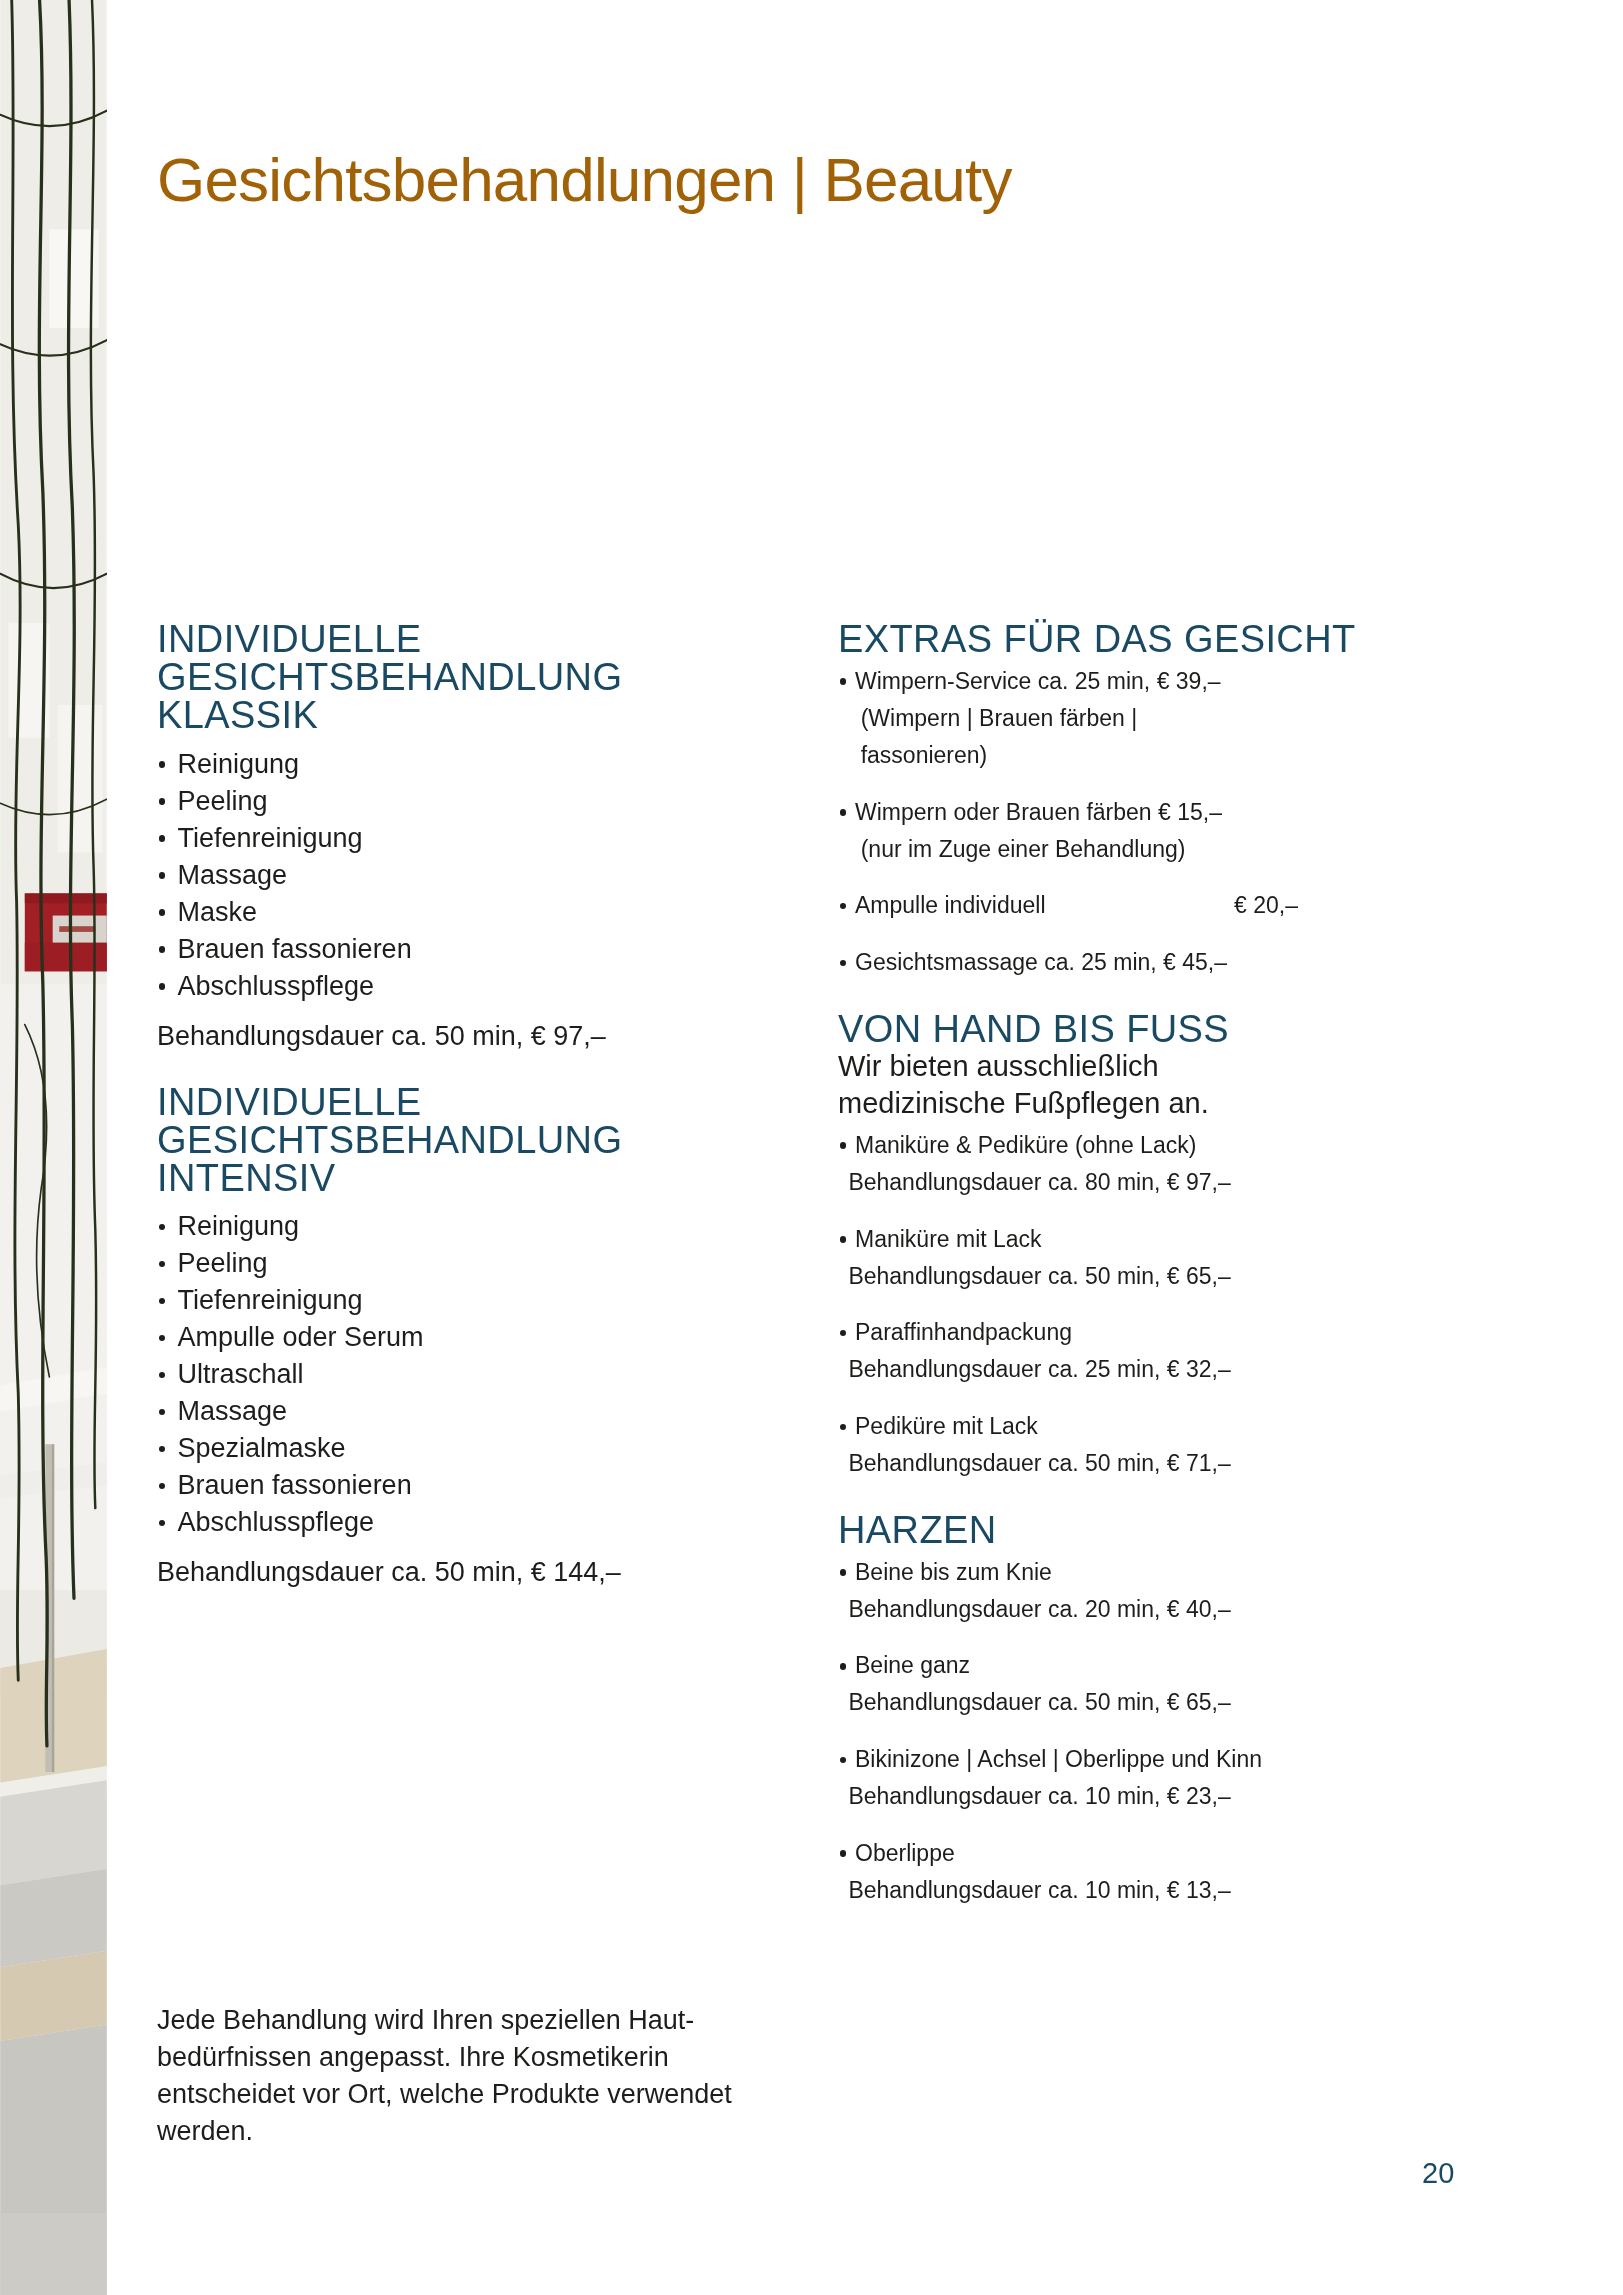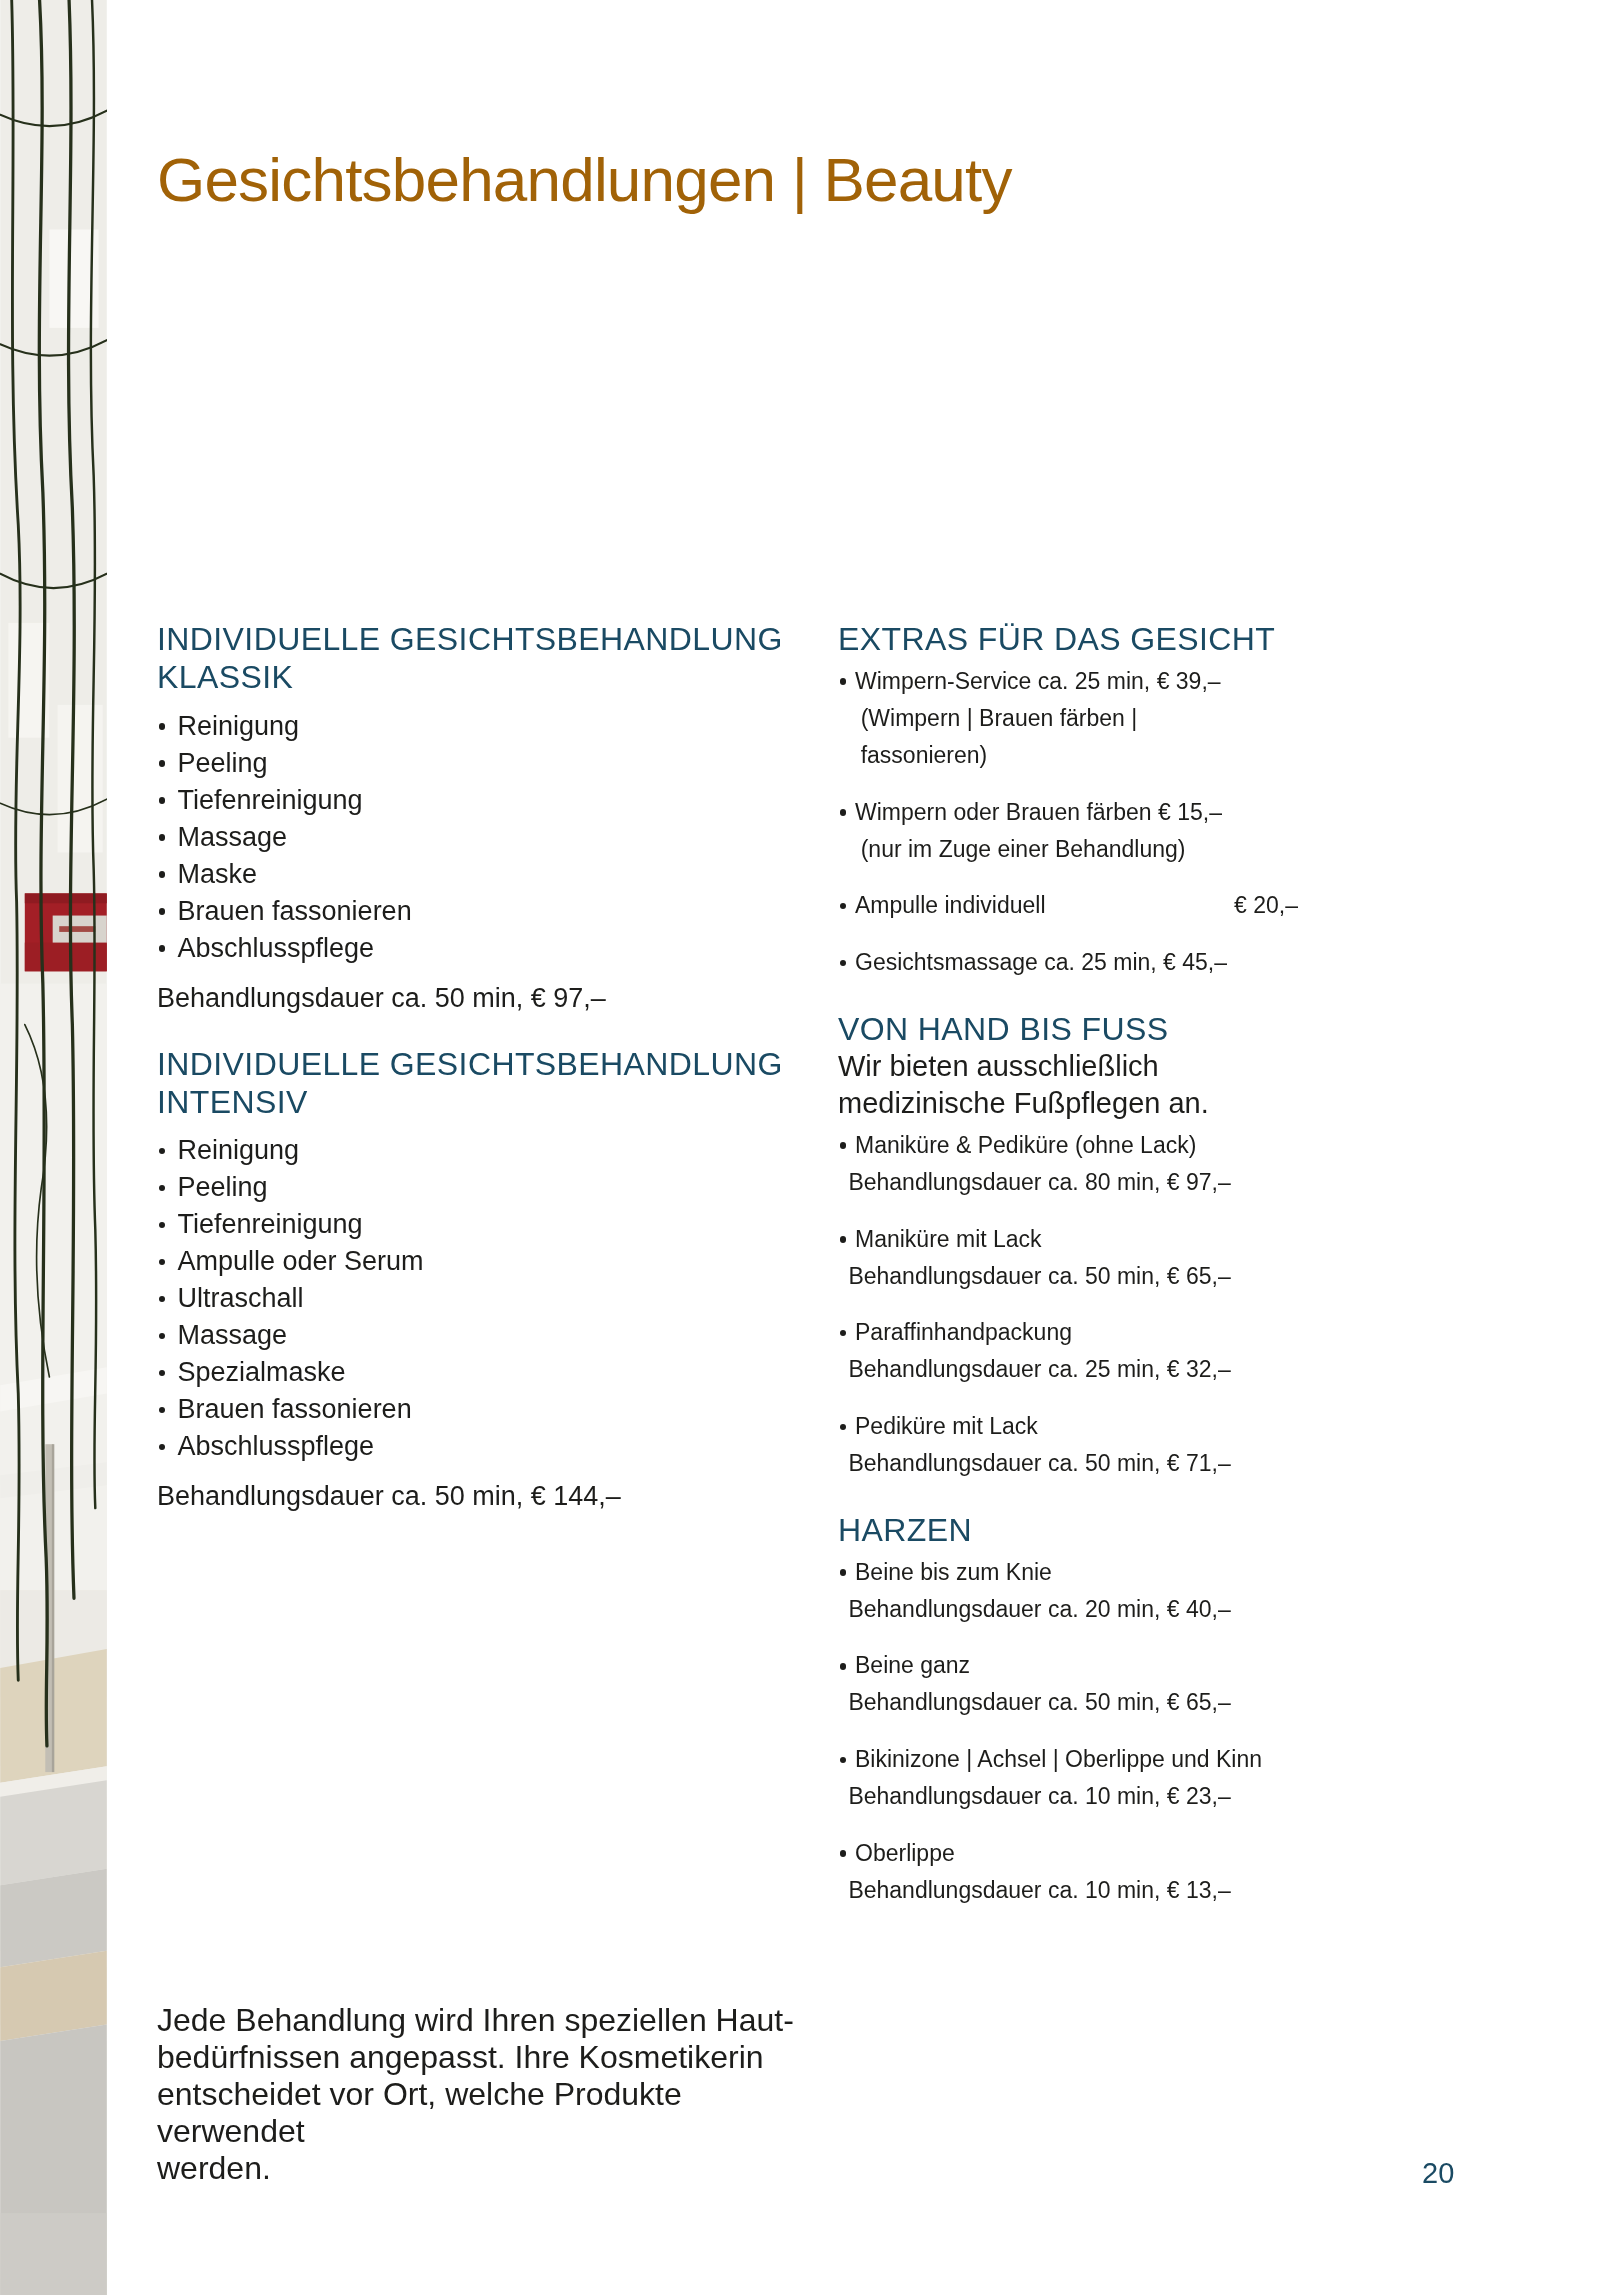--- a/index.html
+++ b/index.html
@@ -10,41 +10,41 @@
   .photo-strip{position:absolute;left:0;top:0;width:107px;height:2295px;}
   .page-title{
     position:absolute;left:157px;top:144px;margin:0;
     font-size:62px;font-weight:400;letter-spacing:-0.8px;white-space:nowrap;
     color:#a16207;
   }
   .col{position:absolute;top:620px;}
   .col-left{left:157px;width:668px;}
   .col-right{left:838px;width:525px;}
   .sec-heading{
-    margin:0;color:#1a4a63;font-size:32px;font-weight:400;
+    margin:0;color:#1a4a63;font-size:38px;font-weight:400;
     line-height:38px;letter-spacing:0.4px;
   }
   .sec-heading .hl{display:block;}
   .sec2{margin-top:28px;}
   .bullets{list-style:none;margin:11.5px 0 0 0;padding:0;font-size:27px;line-height:37px;}
   .bullets li{position:relative;padding-left:20.5px;}
   .dot{position:absolute;left:1.6px;top:15.6px;width:6.6px;height:6.6px;border-radius:50%;background:#1d1d1b;}
   .duration{margin:13px 0 0 0;font-size:27px;line-height:37px;}
   .intro{margin:0;font-size:29px;line-height:37px;}
   .intro span{display:block;}
   .item{position:relative;padding-left:17px;font-size:23px;line-height:37px;margin-top:19.7px;}
   .item.first{margin-top:4.9px;}
   .item .l1{margin:0;}
   .item .l2{margin-left:5.7px;}
   .item .cont{margin-left:-6.6px;}
   .row-split{display:flex;justify-content:space-between;width:443px;}
   .mt-head{margin-top:29px;}
   .footnote{
     position:absolute;left:157px;top:2002px;width:672px;
-    font-size:32px;line-height:37px;
+    font-size:27px;line-height:37px;
   }
   .footnote span{display:block;}
   .page-number{
     position:absolute;left:1422px;top:2157px;
     font-size:29px;color:#1a4a63;
   }
 </style>
 </head>
 <body>
 

